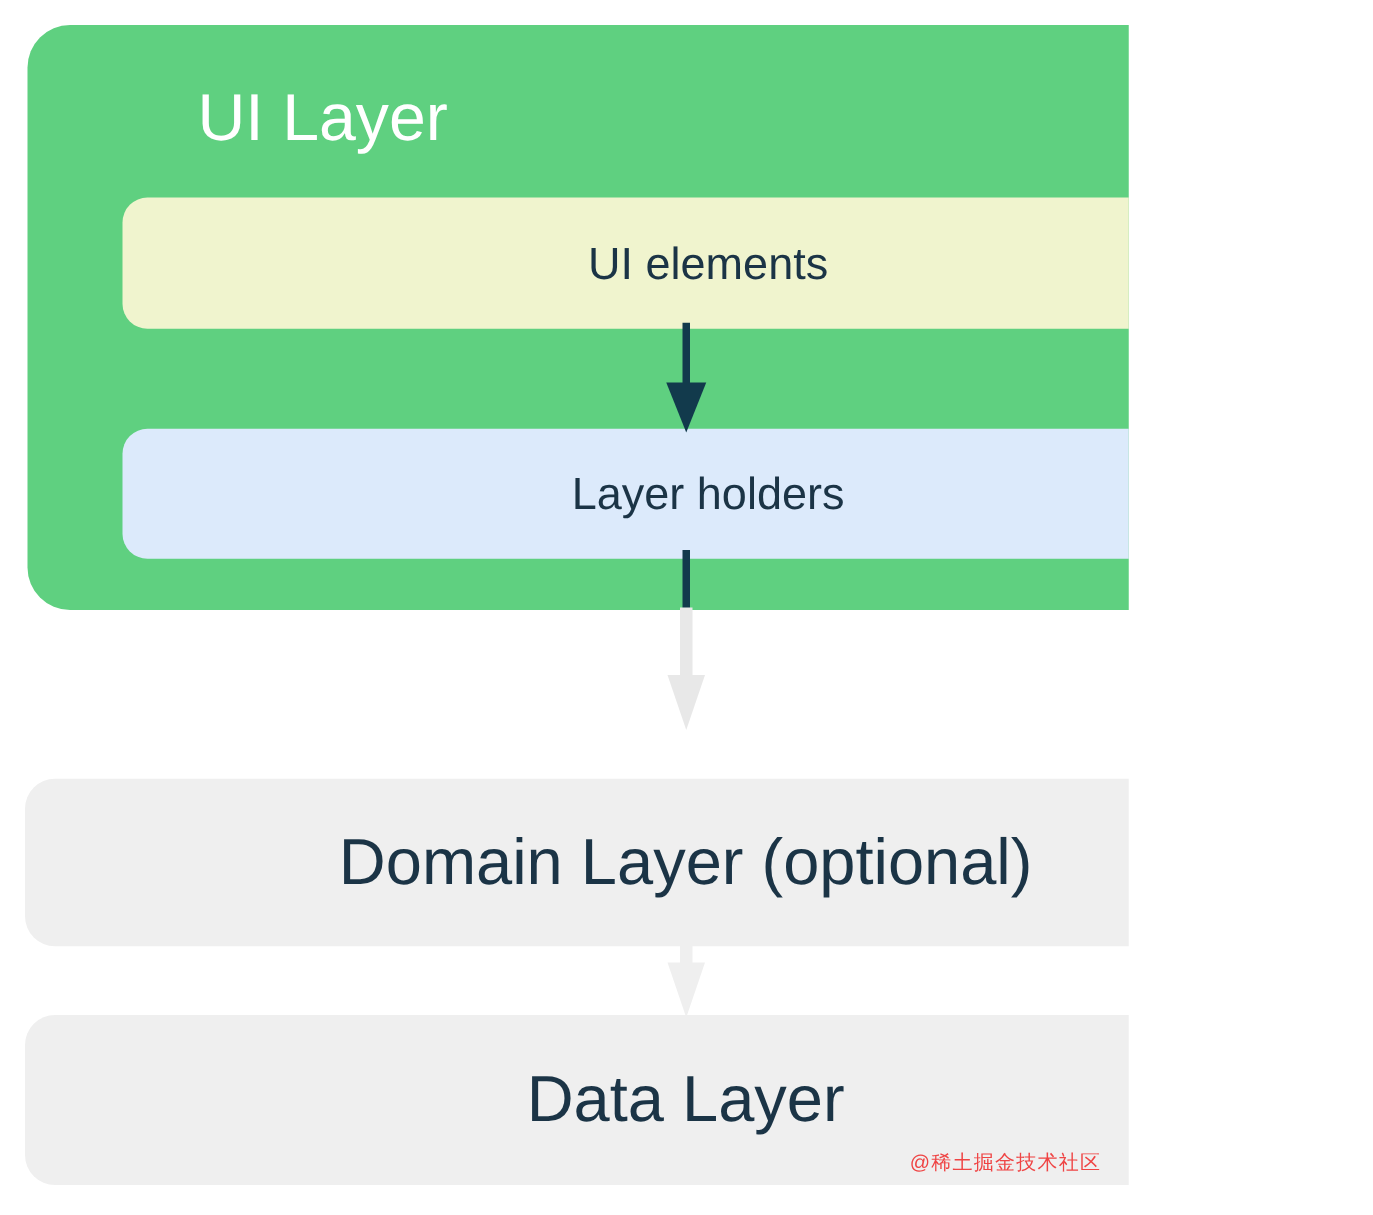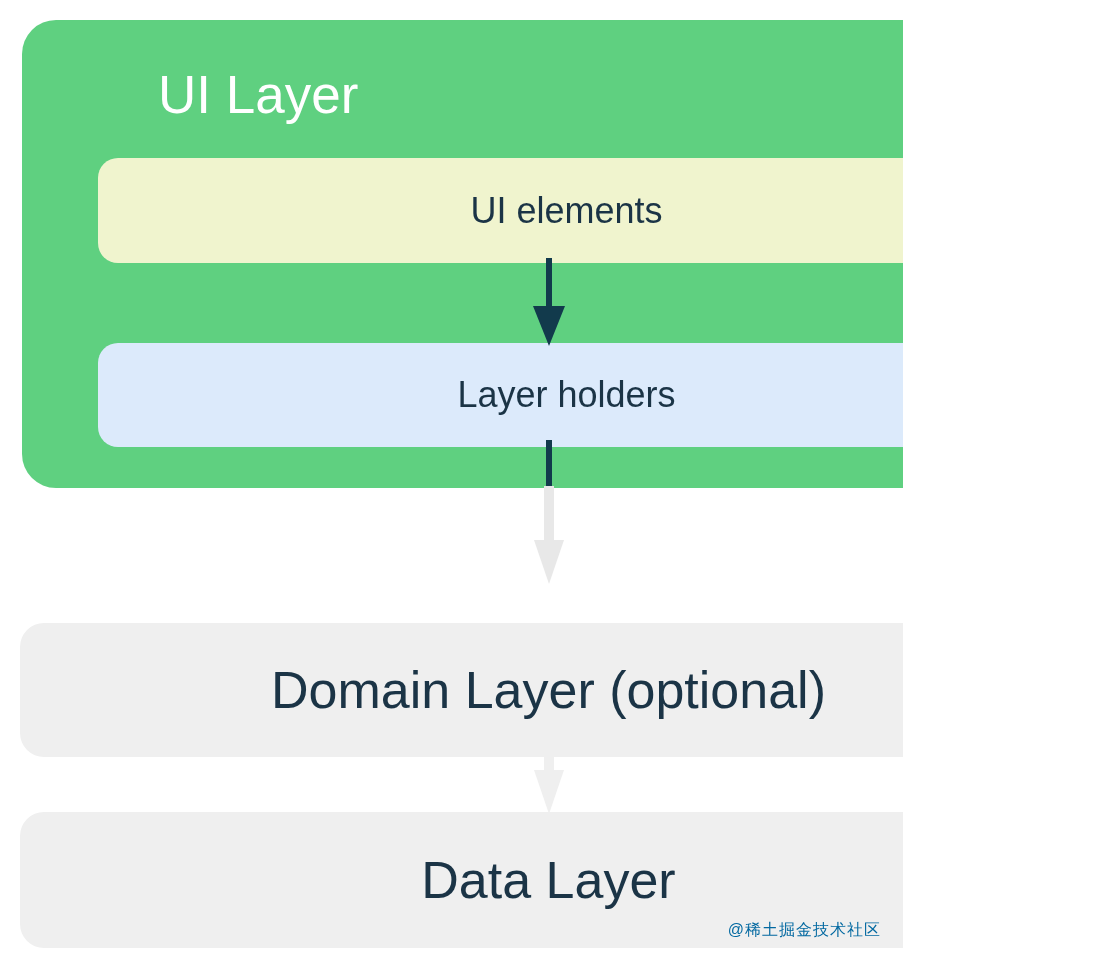--- a/index.html
+++ b/index.html
@@ -135,21 +135,21 @@
     width: 42px;
     height: 108px;
   }
 
   
   .watermark {
     position: absolute;
     right: 22px;
     top: 920px;
     font-size: 16px;
-    color: #0369a1;
+    color: #ef4444;
     letter-spacing: 1px;
     white-space: nowrap;
   }
 </style>
 </head>
 <body>
 
 <div id="canvas">
 
   <div class="ui-layer">

